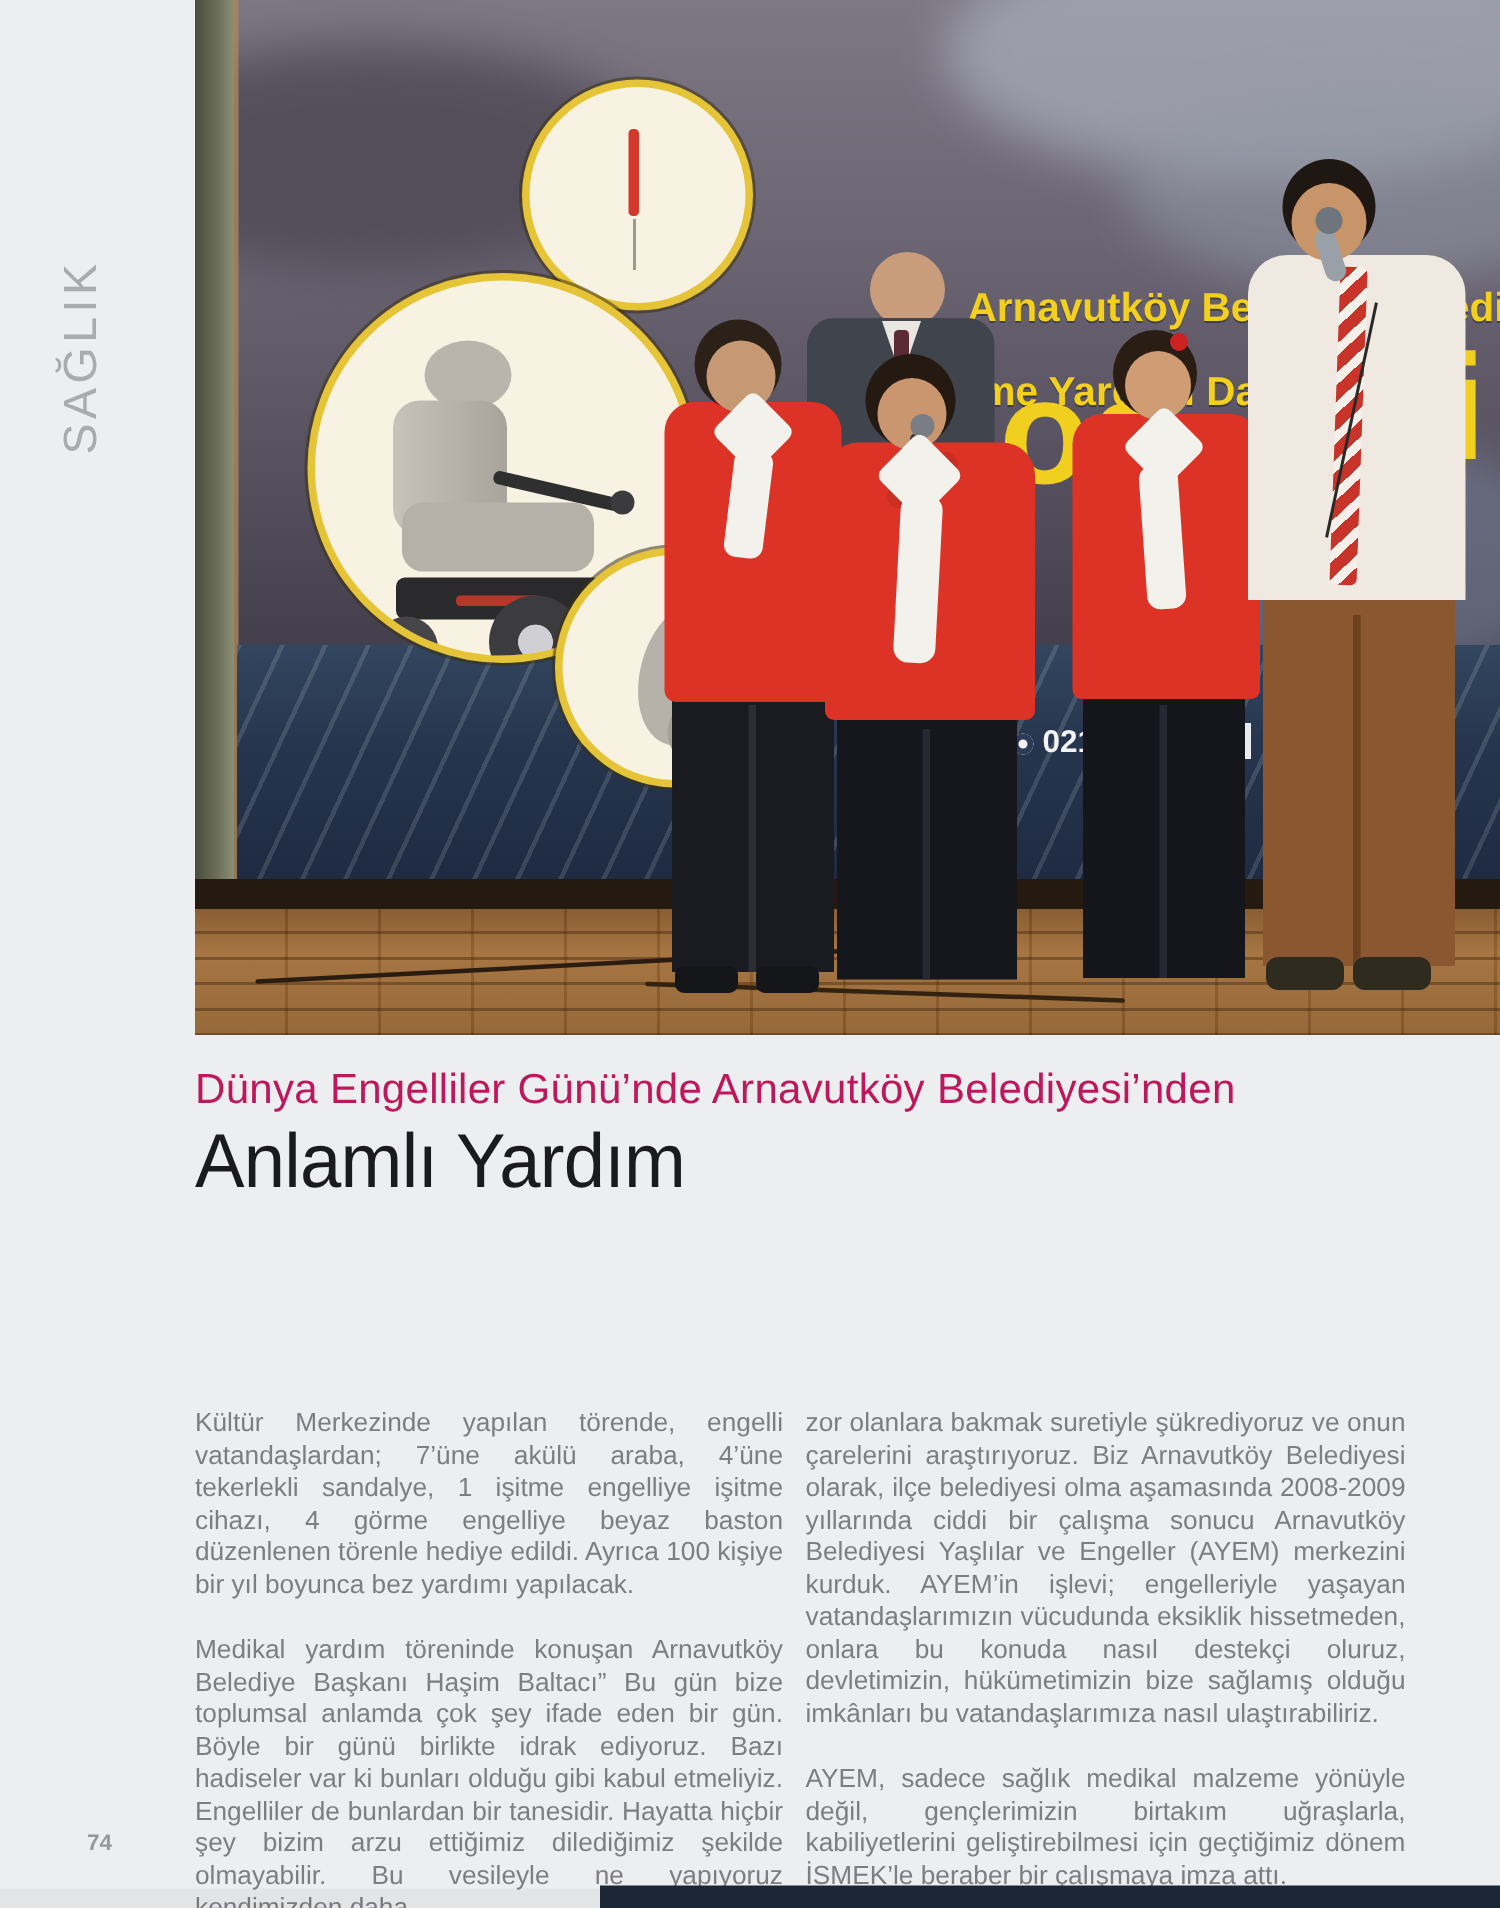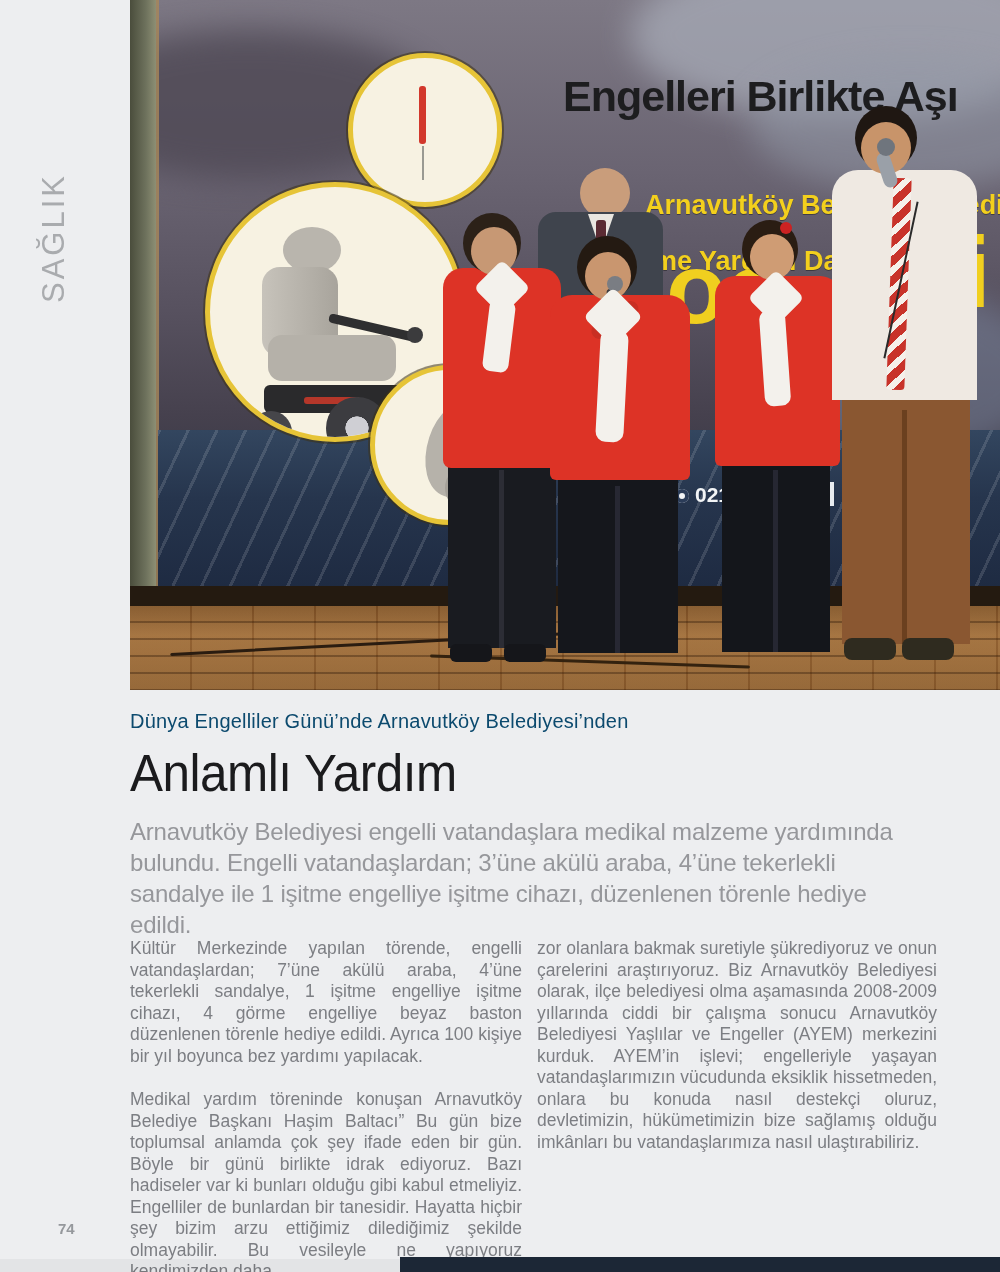--- a/index.html
+++ b/index.html
@@ -123,21 +123,21 @@
   .rm-torso{left:702px; top:170px; width:145px; height:230px; background:#efe9e2; border-radius:26px 26px 0 0;}
   .rm-tie{left:760px; top:178px; width:18px; height:212px; border-radius:4px; transform:rotate(2deg);
     background:repeating-linear-gradient(135deg,#c8332a 0 8px,#f5f0ea 8px 14px);}
   .rm-cable{left:770px; top:200px; width:2px; height:160px; background:#2a2a2a; transform:rotate(12deg);}
   .rm-pants{left:712px; top:396px; width:128px; height:248px; background:#8a5731;}
   .rm-pants-gap{left:772px; top:410px; width:5px; height:234px; background:#6b401f;}
   .rm-shoe1{left:714px; top:638px; width:52px; height:22px; background:#2f2b1f; border-radius:8px;}
   .rm-shoe2{left:772px; top:638px; width:52px; height:22px; background:#2f2b1f; border-radius:8px;}
 
   
-  .kicker{position:absolute; left:130px; top:710px; font-size:20px; color:#0c4a6e; letter-spacing:.2px;}
+  .kicker{position:absolute; left:130px; top:710px; font-size:28px; color:#be185d; letter-spacing:.2px;}
   .headline{position:absolute; left:130px; top:744px; font-size:51px; color:#1b1b1d;
     transform:scaleX(.97); transform-origin:left top; letter-spacing:-.5px;}
   .lede{position:absolute; left:130px; top:816px; width:780px; font-size:24px; line-height:31px;
     color:#96979b; letter-spacing:-.2px;}
   .col{position:absolute; top:938px; font-size:17.5px; line-height:21.5px; color:#7c7e83;
     text-align:justify;}
   .col p{margin:0 0 22px 0;}
   .col-left{left:130px; width:392px;}
   .col-right{left:537px; width:400px;}
   .page-number{position:absolute; left:58px; top:1220px; font-size:15px; font-weight:bold; color:#95989c;}
@@ -179,21 +179,20 @@
       <div class="part wc wc-base"></div>
       <div class="part wc wc-accent"></div>
       <div class="part wc wc-wheel-r"></div>
       <div class="part wc wc-wheel-f"></div>
     </div>
     <div class="circle c3">
       <div class="part ha-body"></div>
       <div class="part ha-lobe"></div>
     </div>
 
-    <div class="banner-headline">Engelleri Birlikte Aşı</div>
     <div class="banner-line2">Arnavutköy Belediyesi Medik</div>
     <div class="banner-line3">lzeme Yardımı Dağıtım Prog</div>
     <div class="big-yellow big-left">oş,</div>
     <div class="big-yellow big-right">i</div>
 
     <div class="phone-dot"></div>
     <div class="phone-num">0212</div>
     <div class="web-sep"></div>
     <div class="web-frag">utkoy</div>
 
@@ -250,26 +249,26 @@
       <div class="part rm-cable"></div>
       <div class="part rm-hair"></div>
       <div class="part rm-face"></div>
       <div class="part rm-mic-rod"></div>
       <div class="part rm-mic-head"></div>
     </div>
   </div>
 
   <div class="kicker">Dünya Engelliler Günü’nde Arnavutköy Belediyesi’nden</div>
   <div class="headline">Anlamlı Yardım</div>
-  <div class="lede">Arnavutköy Belediyesi engelli vatandaşlara medikal malzeme yardımında bulundu. Engelli vatandaşlardan; 3’üne akülü araba, 4’üne tekerlekli sandalye ile 1 işitme engelliye işitme cihazı, düzenlenen törenle hediye edildi.</div>
 
   <div class="col col-left">
     <p>Kültür Merkezinde yapılan törende, engelli vatandaşlardan; 7’üne akülü araba, 4’üne tekerlekli sandalye, 1 işitme engelliye işitme cihazı, 4 görme engelliye beyaz baston düzenlenen törenle hediye edildi. Ayrıca 100 kişiye bir yıl boyunca bez yardımı yapılacak.</p>
     <p>Medikal yardım töreninde konuşan Arnavutköy Belediye Başkanı Haşim Baltacı” Bu gün bize toplumsal anlamda çok şey ifade eden bir gün. Böyle bir günü birlikte idrak ediyoruz. Bazı hadiseler var ki bunları olduğu gibi kabul etmeliyiz. Engelliler de bunlardan bir tanesidir. Hayatta hiçbir şey bizim arzu ettiğimiz dilediğimiz şekilde olmayabilir. Bu vesileyle ne yapıyoruz kendimizden daha</p>
   </div>
   <div class="col col-right">
     <p>zor olanlara bakmak suretiyle şükrediyoruz ve onun çarelerini araştırıyoruz. Biz Arnavutköy Belediyesi olarak, ilçe belediyesi olma aşamasında 2008-2009 yıllarında ciddi bir çalışma sonucu Arnavutköy Belediyesi Yaşlılar ve Engeller (AYEM) merkezini kurduk. AYEM’in işlevi; engelleriyle yaşayan vatandaşlarımızın vücudunda eksiklik hissetmeden, onlara bu konuda nasıl destekçi oluruz, devletimizin, hükümetimizin bize sağlamış olduğu imkânları bu vatandaşlarımıza nasıl ulaştırabiliriz.</p>
+    <p>AYEM, sadece sağlık medikal malzeme yönüyle değil, gençlerimizin birtakım uğraşlarla, kabiliyetlerini geliştirebilmesi için geçtiğimiz dönem İSMEK’le beraber bir çalışmaya imza attı.</p>
   </div>
 
   <div class="page-number">74</div>
   <div class="bottom-strip"></div>
   <div class="footer-bar"></div>
 </div>
 
 </body></html>

